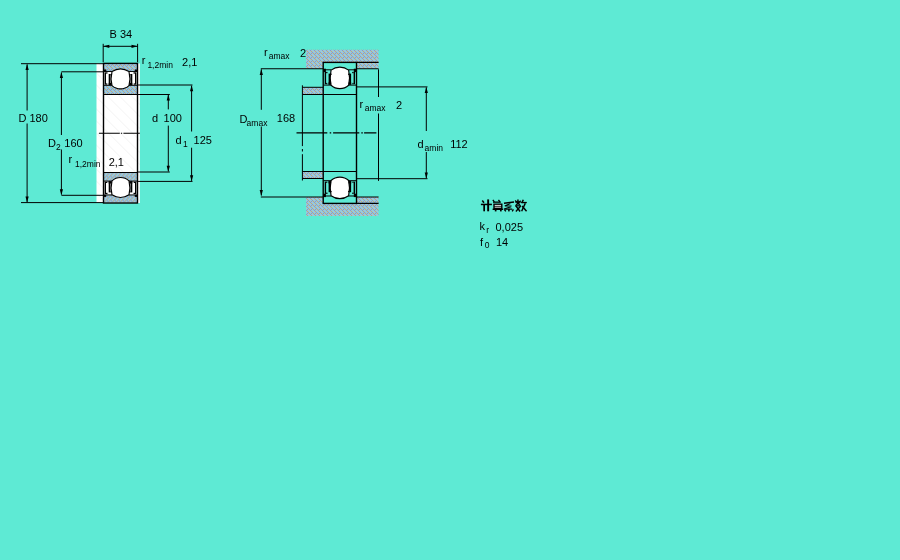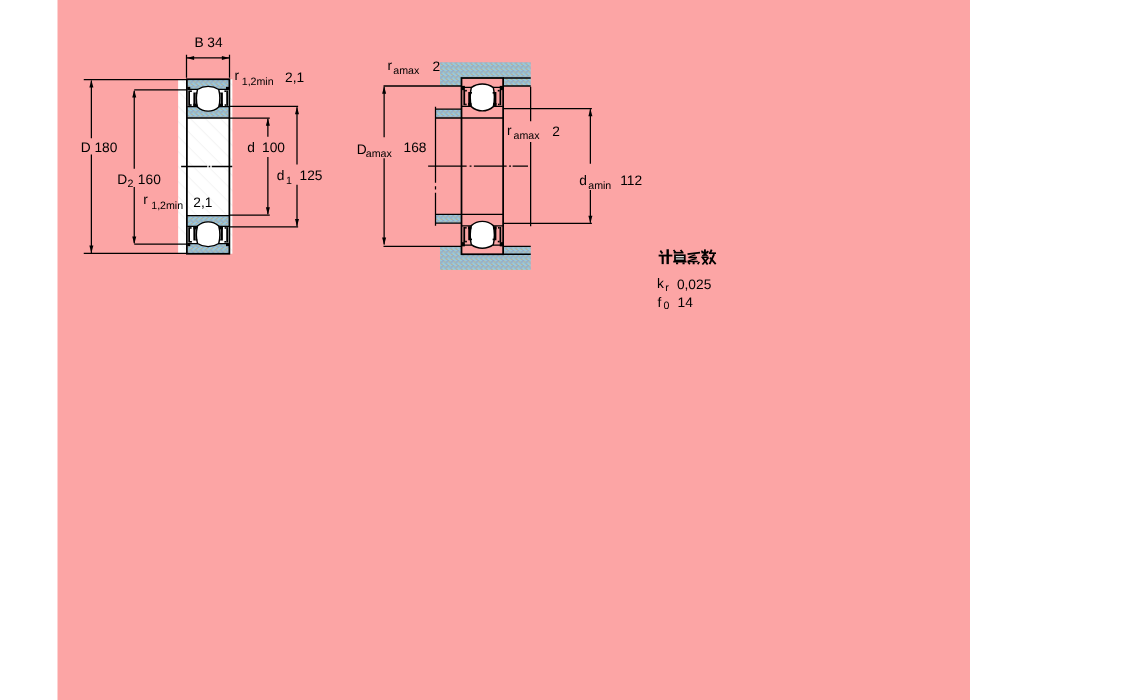--- a/index.html
+++ b/index.html
@@ -1,16 +1,16 @@
 <!DOCTYPE html>
 <html><head>
 <meta charset="utf-8">
 <style>
   html,body{margin:0;padding:0;background:#fff;}
-  .wrap{width:730px;height:560px;position:relative;background:#fca5a5;overflow:hidden;margin-left:46px;}
+  .wrap{width:900px;height:560px;position:relative;background:#5eead4;overflow:hidden;}
   text{font-family:"Liberation Sans", sans-serif;fill:#000;}
   .t11{font-size:11px;}
   .t8{font-size:8.5px;}
 </style>
 </head>
 <body>
 <div class="wrap">
 <svg width="900" height="560" viewBox="0 0 900 560" xmlns="http://www.w3.org/2000/svg">
 <defs>
 

